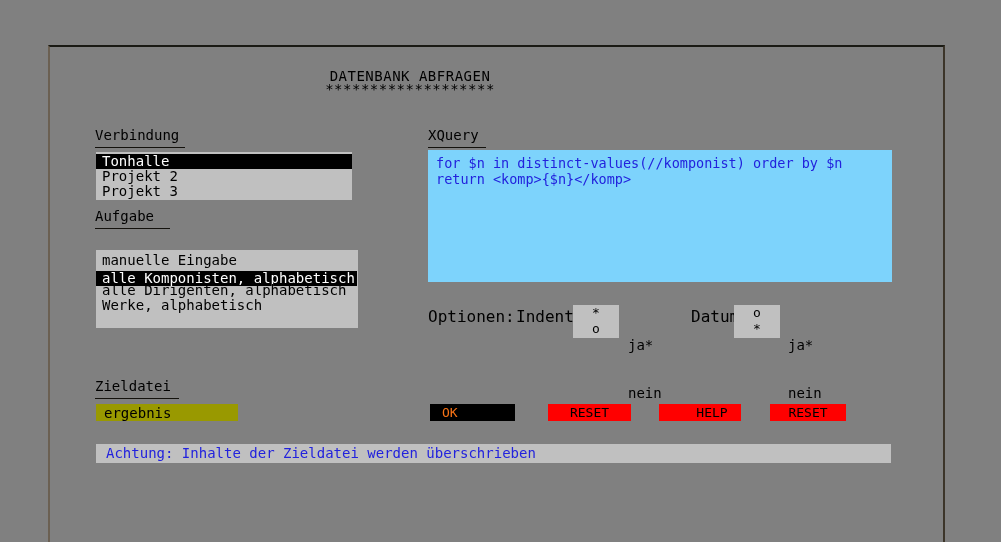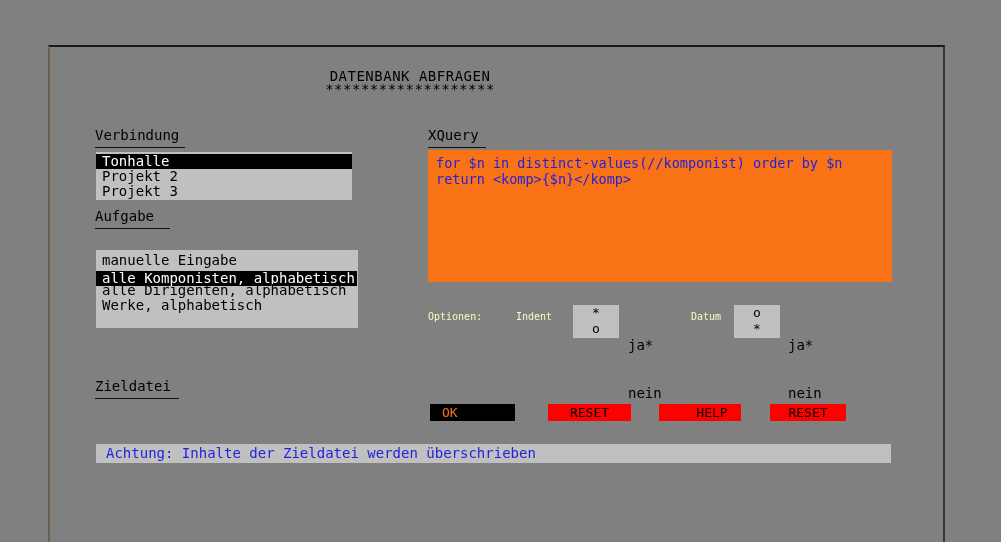--- a/index.html
+++ b/index.html
@@ -93,36 +93,36 @@
     color: #ffffff;
   }
   .listitem.selected.fit {
     display: inline-block;
     padding-right: 2px;
   }
 
   
   .codebox {
     position: absolute;
-    background: #f97316;
+    background: #7dd3fc;
     box-sizing: border-box;
     padding: 5px 15px 0 8px;
   }
   .codeline {
     font-size: 13.5px;
     line-height: 16px;
     color: #2222dd;
     white-space: pre;
   }
 
   
   .opt-label {
     position: absolute;
-    color: #fef9c3;
-    font-size: 10px;
+    color: #000000;
+    font-size: 16px;
     line-height: 16px;
     white-space: pre;
   }
   .radio-pad {
     position: absolute;
     background: #c0c0c0;
     width: 46px;
     height: 33px;
     box-sizing: border-box;
     text-align: center;
@@ -245,20 +245,21 @@
       <div class="radio-mark">*</div>
     </div>
 
     <div class="radio-words" style="left:738px; top:258px;">
       <div>ja*</div>
       <div>nein</div>
     </div>
 
     <div class="sec-label" style="left:45px; top:331px; width:84px;">Zieldatei</div>
 
+    <div class="targetfield" style="left:46px; top:357px; width:142px; height:17px;">ergebnis</div>
 
     <div class="btn focused" style="left:380px; top:357px; width:85px;">OK</div>
     <div class="btn normal" style="left:498px; top:357px; width:83px;">RESET</div>
     <div class="btn normal" style="left:609px; top:357px; width:82px;padding-left:24px;">HELP</div>
     <div class="btn normal" style="left:720px; top:357px; width:76px;">RESET</div>
 
     <div class="statusbar" style="left:46px; top:397px; width:795px; height:19px;">Achtung: Inhalte der Zieldatei werden überschrieben</div>
 
   </div>
 </div>

